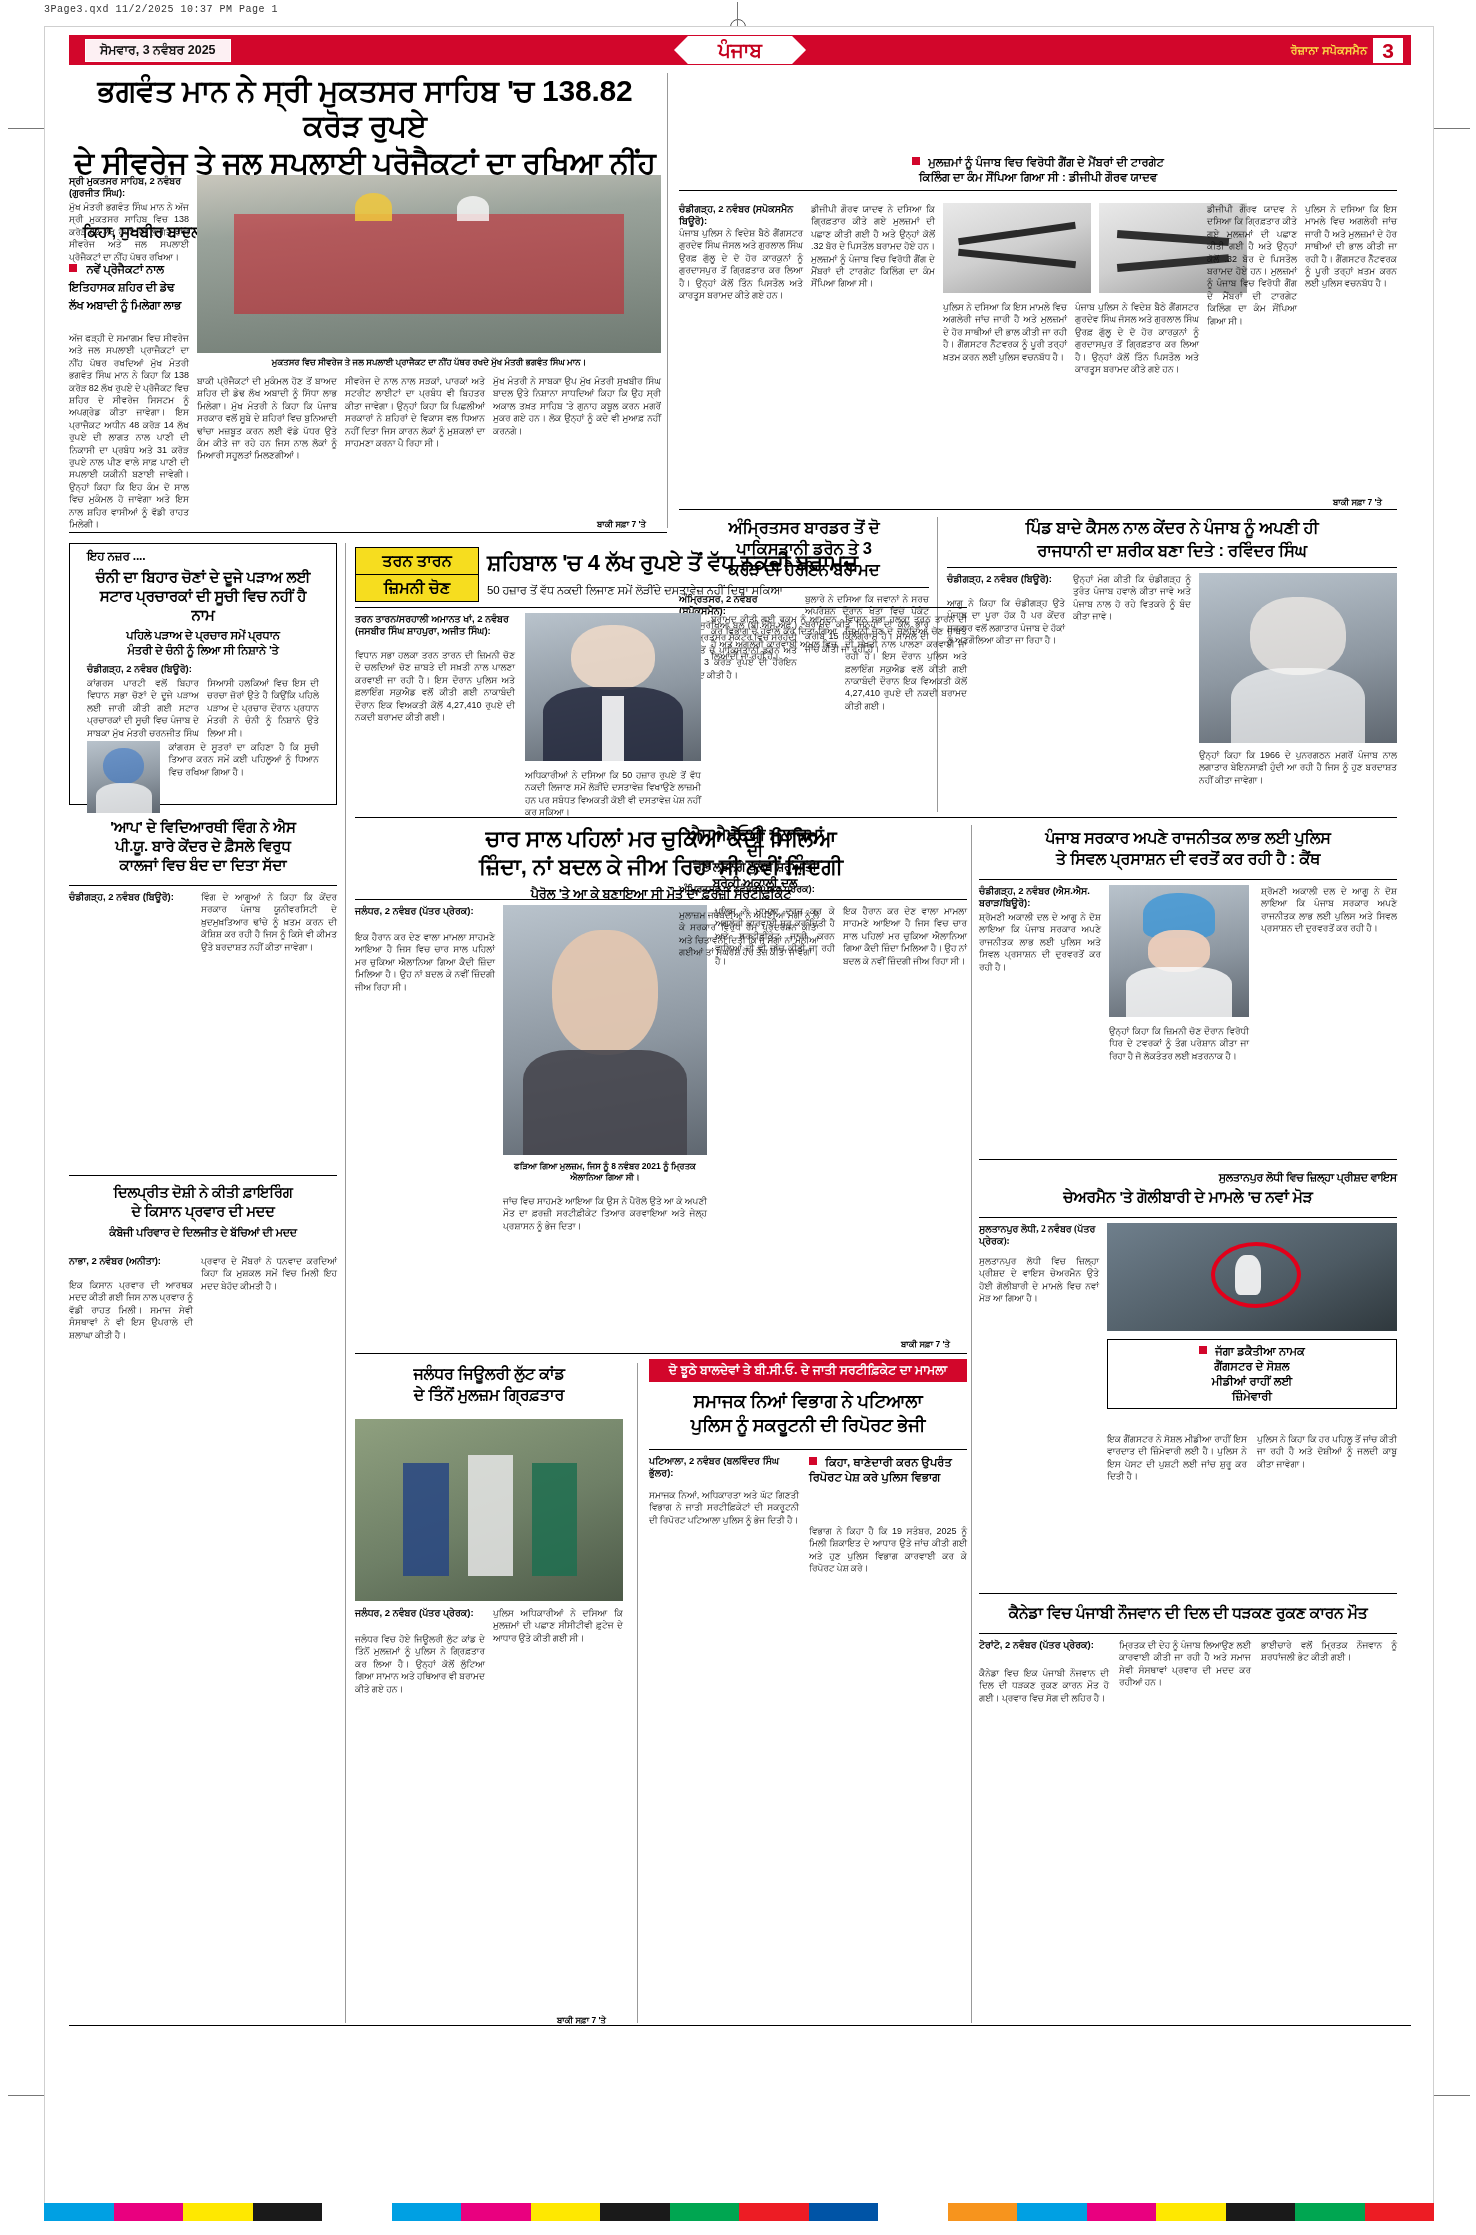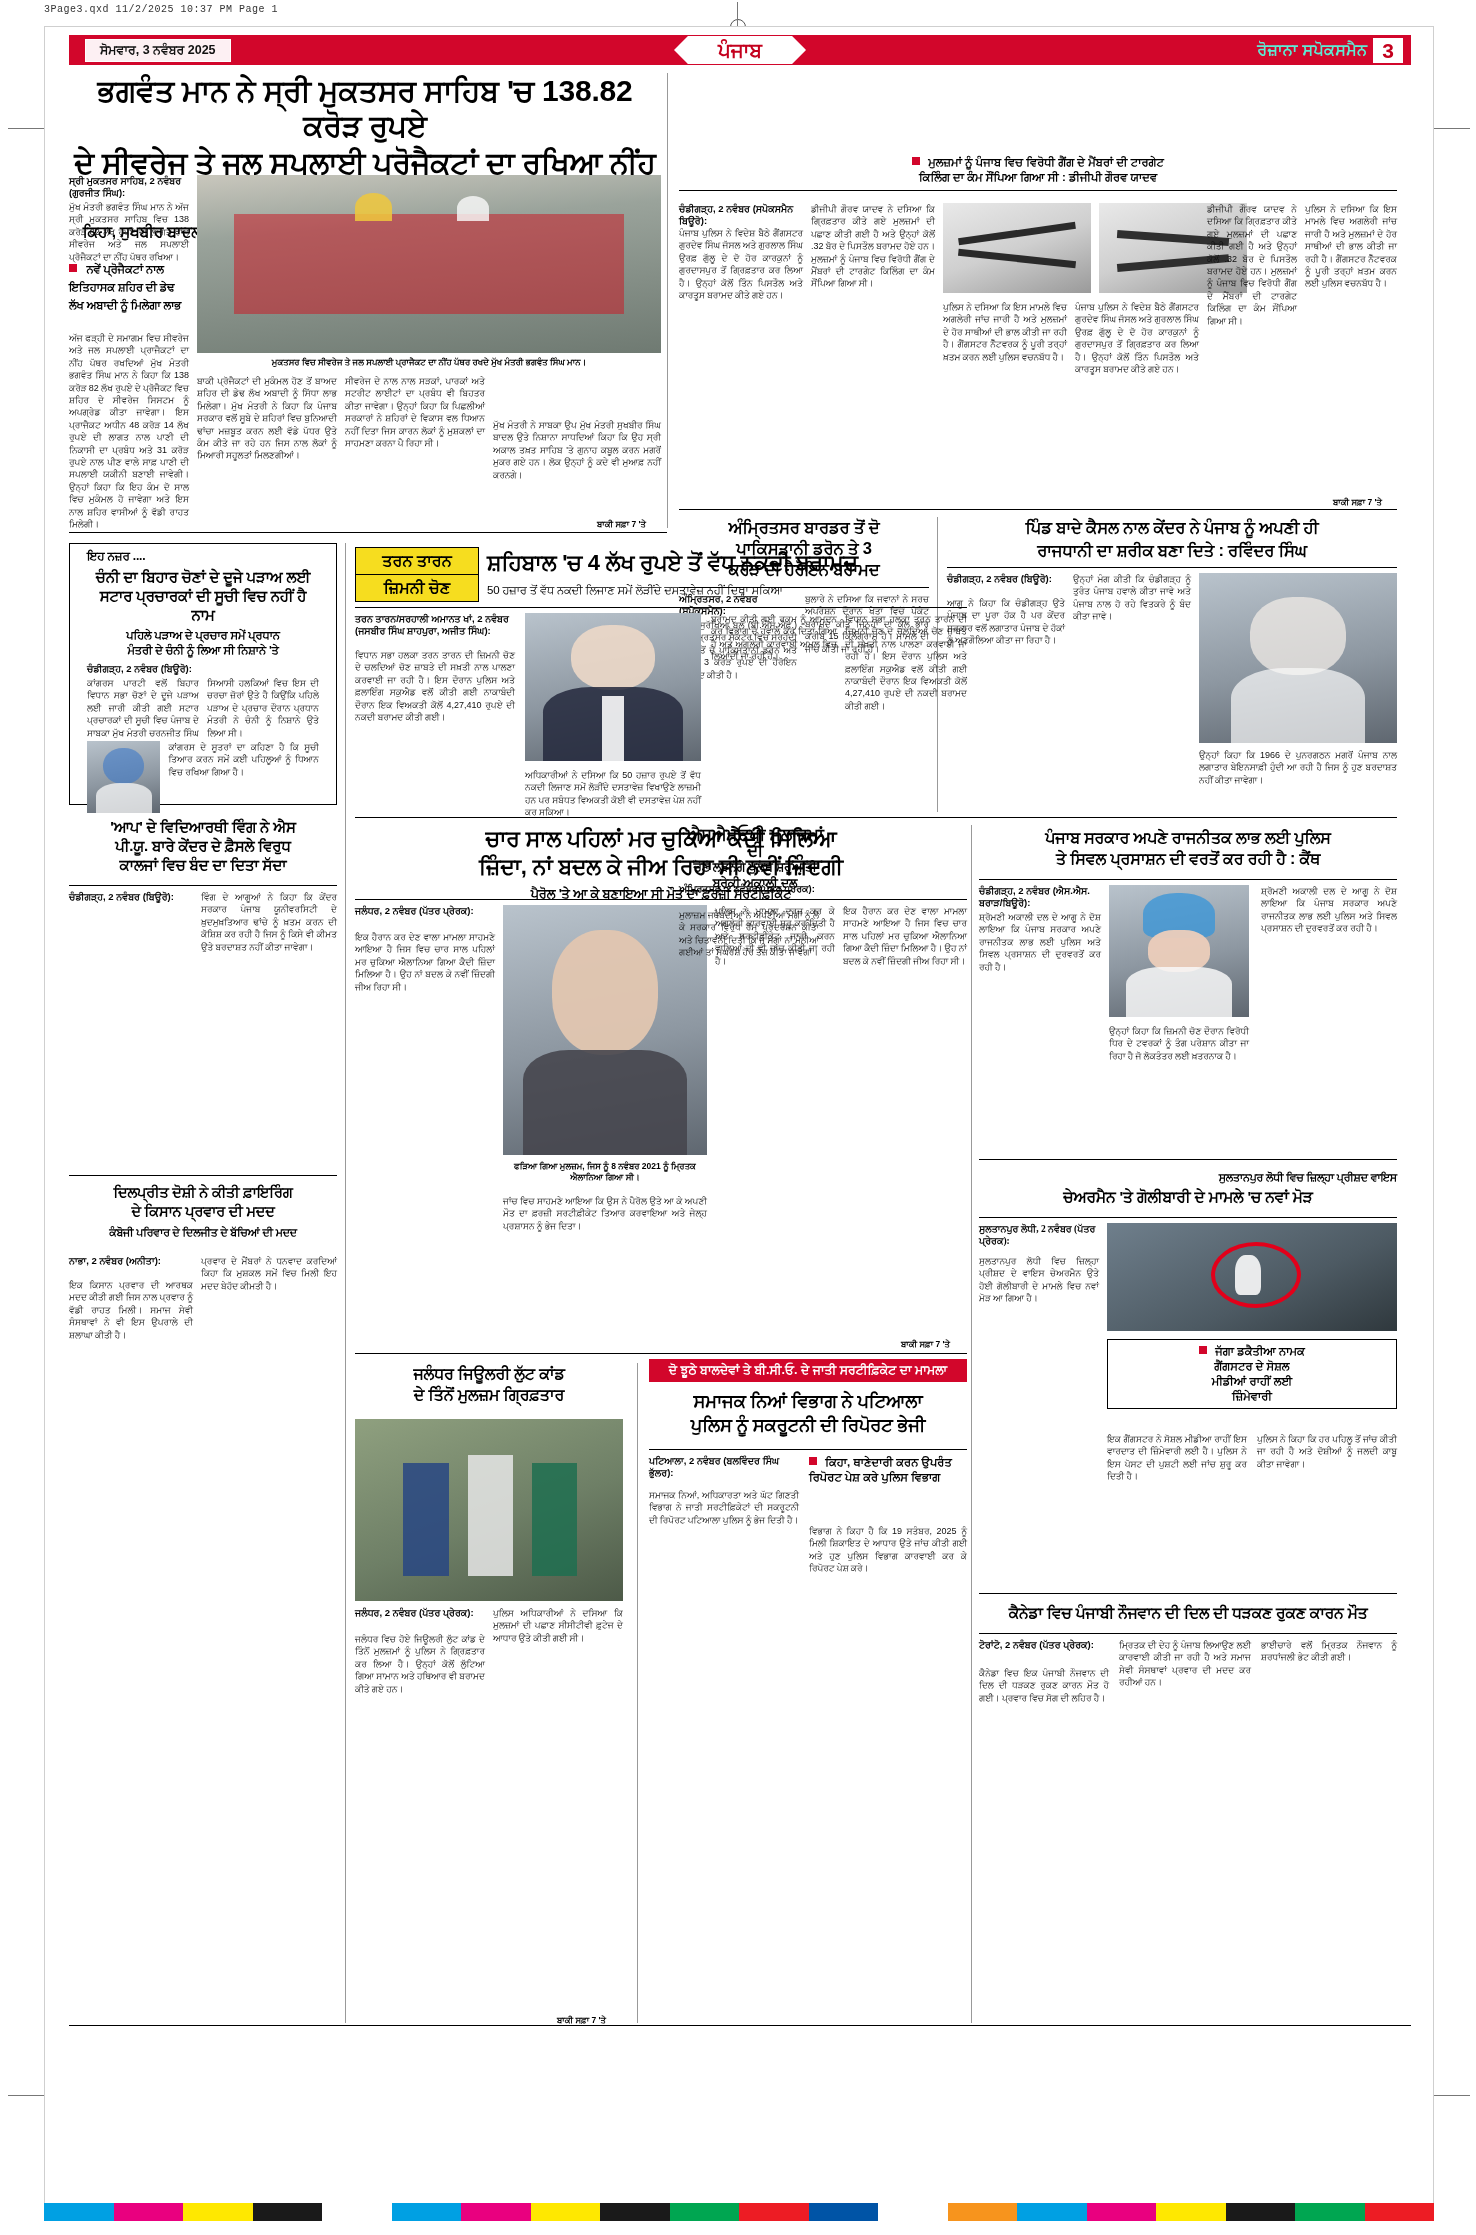--- a/index.html
+++ b/index.html
@@ -52,21 +52,21 @@
   }
   .mast-center {
     position:absolute; left:50%; transform:translateX(-50%);
     background:#ffffff; color:#c4001d;
     font-size:20px; font-weight:bold; line-height:22px;
     padding:3px 44px; white-space:nowrap;
     clip-path: polygon(14px 0, calc(100% - 14px) 0, 100% 50%, calc(100% - 14px) 100%, 14px 100%, 0 50%);
   }
   .mast-right { position:absolute; right:8px; display:flex; align-items:center; gap:6px; }
   .mast-brand {
-    color:#5eead4; font-size:16px; font-weight:bold; white-space:nowrap;
+    color:#fde047; font-size:11px; font-weight:bold; white-space:nowrap;
     letter-spacing:.3px;
   }
   .mast-pageno {
     background:#ffffff; color:#c4001d; font-size:21px; font-weight:bold;
     line-height:23px; padding:1px 9px;
   }
 
   
   .hl { font-weight:bold; color:#000; letter-spacing:-.2px; }
   .hl-main  { font-size:30px;  line-height:35px; text-align:center; }
@@ -170,21 +170,21 @@
 
   <div class="photo people" style="position:absolute; left:152px; top:148px; width:464px; height:178px;">
     <div style="position:absolute;left:8%;top:22%;width:84%;height:56%;background:rgba(200,30,40,.55);"></div>
     <div style="position:absolute;left:34%;top:10%;width:8%;height:16%;background:rgba(240,200,60,.85);border-radius:50% 50% 0 0;"></div>
     <div style="position:absolute;left:56%;top:12%;width:7%;height:14%;background:rgba(250,250,250,.8);border-radius:50% 50% 0 0;"></div>
   </div>
   <div class="caption" style="position:absolute; left:152px; top:328px; width:464px;">ਮੁਕਤਸਰ ਵਿਚ ਸੀਵਰੇਜ ਤੇ ਜਲ ਸਪਲਾਈ ਪ੍ਰਾਜੈਕਟ ਦਾ ਨੀਂਹ ਪੱਥਰ ਰਖਦੇ ਮੁੱਖ ਮੰਤਰੀ ਭਗਵੰਤ ਸਿੰਘ ਮਾਨ।</div>
 
   <div class="body-col" style="position:absolute; left:152px; top:348px; width:140px; height:150px;">ਬਾਕੀ ਪ੍ਰੋਜੈਕਟਾਂ ਦੀ ਮੁਕੰਮਲ ਹੋਣ ਤੋਂ ਬਾਅਦ ਸ਼ਹਿਰ ਦੀ ਡੇਢ ਲੱਖ ਅਬਾਦੀ ਨੂੰ ਸਿੱਧਾ ਲਾਭ ਮਿਲੇਗਾ। ਮੁੱਖ ਮੰਤਰੀ ਨੇ ਕਿਹਾ ਕਿ ਪੰਜਾਬ ਸਰਕਾਰ ਵਲੋਂ ਸੂਬੇ ਦੇ ਸ਼ਹਿਰਾਂ ਵਿਚ ਬੁਨਿਆਦੀ ਢਾਂਚਾ ਮਜ਼ਬੂਤ ਕਰਨ ਲਈ ਵੱਡੇ ਪੱਧਰ ਉਤੇ ਕੰਮ ਕੀਤੇ ਜਾ ਰਹੇ ਹਨ ਜਿਸ ਨਾਲ ਲੋਕਾਂ ਨੂੰ ਮਿਆਰੀ ਸਹੂਲਤਾਂ ਮਿਲਣਗੀਆਂ।</div>
   <div class="body-col" style="position:absolute; left:300px; top:348px; width:140px; height:150px;">ਸੀਵਰੇਜ ਦੇ ਨਾਲ ਨਾਲ ਸੜਕਾਂ, ਪਾਰਕਾਂ ਅਤੇ ਸਟਰੀਟ ਲਾਈਟਾਂ ਦਾ ਪ੍ਰਬੰਧ ਵੀ ਬਿਹਤਰ ਕੀਤਾ ਜਾਵੇਗਾ। ਉਨ੍ਹਾਂ ਕਿਹਾ ਕਿ ਪਿਛਲੀਆਂ ਸਰਕਾਰਾਂ ਨੇ ਸ਼ਹਿਰਾਂ ਦੇ ਵਿਕਾਸ ਵਲ ਧਿਆਨ ਨਹੀਂ ਦਿਤਾ ਜਿਸ ਕਾਰਨ ਲੋਕਾਂ ਨੂੰ ਮੁਸ਼ਕਲਾਂ ਦਾ ਸਾਹਮਣਾ ਕਰਨਾ ਪੈ ਰਿਹਾ ਸੀ।</div>
-  <div class="body-col" style="position:absolute; left:448px; top:348px; width:168px; height:150px;margin-top:44px;">ਮੁੱਖ ਮੰਤਰੀ ਨੇ ਸਾਬਕਾ ਉਪ ਮੁੱਖ ਮੰਤਰੀ ਸੁਖਬੀਰ ਸਿੰਘ ਬਾਦਲ ਉਤੇ ਨਿਸ਼ਾਨਾ ਸਾਧਦਿਆਂ ਕਿਹਾ ਕਿ ਉਹ ਸ੍ਰੀ ਅਕਾਲ ਤਖ਼ਤ ਸਾਹਿਬ 'ਤੇ ਗੁਨਾਹ ਕਬੂਲ ਕਰਨ ਮਗਰੋਂ ਮੁਕਰ ਗਏ ਹਨ। ਲੋਕ ਉਨ੍ਹਾਂ ਨੂੰ ਕਦੇ ਵੀ ਮੁਆਫ਼ ਨਹੀਂ ਕਰਨਗੇ।</div>
+  <div class="body-col" style="position:absolute; left:448px; top:348px; width:168px; height:150px;">ਮੁੱਖ ਮੰਤਰੀ ਨੇ ਸਾਬਕਾ ਉਪ ਮੁੱਖ ਮੰਤਰੀ ਸੁਖਬੀਰ ਸਿੰਘ ਬਾਦਲ ਉਤੇ ਨਿਸ਼ਾਨਾ ਸਾਧਦਿਆਂ ਕਿਹਾ ਕਿ ਉਹ ਸ੍ਰੀ ਅਕਾਲ ਤਖ਼ਤ ਸਾਹਿਬ 'ਤੇ ਗੁਨਾਹ ਕਬੂਲ ਕਰਨ ਮਗਰੋਂ ਮੁਕਰ ਗਏ ਹਨ। ਲੋਕ ਉਨ੍ਹਾਂ ਨੂੰ ਕਦੇ ਵੀ ਮੁਆਫ਼ ਨਹੀਂ ਕਰਨਗੇ।</div>
 
   <div class="body-col" style="position:absolute; left:476px; top:148px; width:140px; height:0px; overflow:hidden;">ਅੱਜ ਫੜ੍ਹੀ ਦੇ ਸਮਾਗਮ ਵਿਚ ਸੀਵਰੇਜ ਅਤੇ ਜਲ ਸਪਲਾਈ ਪ੍ਰਾਜੈਕਟਾਂ ਦਾ ਨੀਂਹ ਪੱਥਰ ਰਖਦਿਆਂ ਮੁੱਖ ਮੰਤਰੀ ਭਗਵੰਤ ਸਿੰਘ ਮਾਨ ਨੇ ਕਿਹਾ ਕਿ 138 ਕਰੋੜ 82 ਲੱਖ ਰੁਪਏ ਦੇ ਪ੍ਰੋਜੈਕਟ ਵਿਚ ਸ਼ਹਿਰ ਦੇ ਸੀਵਰੇਜ ਸਿਸਟਮ ਨੂੰ ਅਪਗ੍ਰੇਡ ਕੀਤਾ ਜਾਵੇਗਾ। ਇਸ ਪ੍ਰਾਜੈਕਟ ਅਧੀਨ 48 ਕਰੋੜ 14 ਲੱਖ ਰੁਪਏ ਦੀ ਲਾਗਤ ਨਾਲ ਪਾਣੀ ਦੀ ਨਿਕਾਸੀ ਦਾ ਪ੍ਰਬੰਧ ਅਤੇ 31 ਕਰੋੜ ਰੁਪਏ ਨਾਲ ਪੀਣ ਵਾਲੇ ਸਾਫ਼ ਪਾਣੀ ਦੀ ਸਪਲਾਈ ਯਕੀਨੀ ਬਣਾਈ ਜਾਵੇਗੀ। ਉਨ੍ਹਾਂ ਕਿਹਾ ਕਿ ਇਹ ਕੰਮ ਦੋ ਸਾਲ ਵਿਚ ਮੁਕੰਮਲ ਹੋ ਜਾਵੇਗਾ ਅਤੇ ਇਸ ਨਾਲ ਸ਼ਹਿਰ ਵਾਸੀਆਂ ਨੂੰ ਵੱਡੀ ਰਾਹਤ ਮਿਲੇਗੀ।</div>
 
   <div class="vline" style="left:622px; top:46px; height:455px;"></div>
   <div class="hline" style="left:24px; top:505px; width:598px;"></div>
 
 
   <div style="position:absolute; left:634px; top:128px; width:718px; border-bottom:1px solid #000; padding-bottom:5px;">
     <div class="bullet-box">
       <span class="bullet-red"></span>

